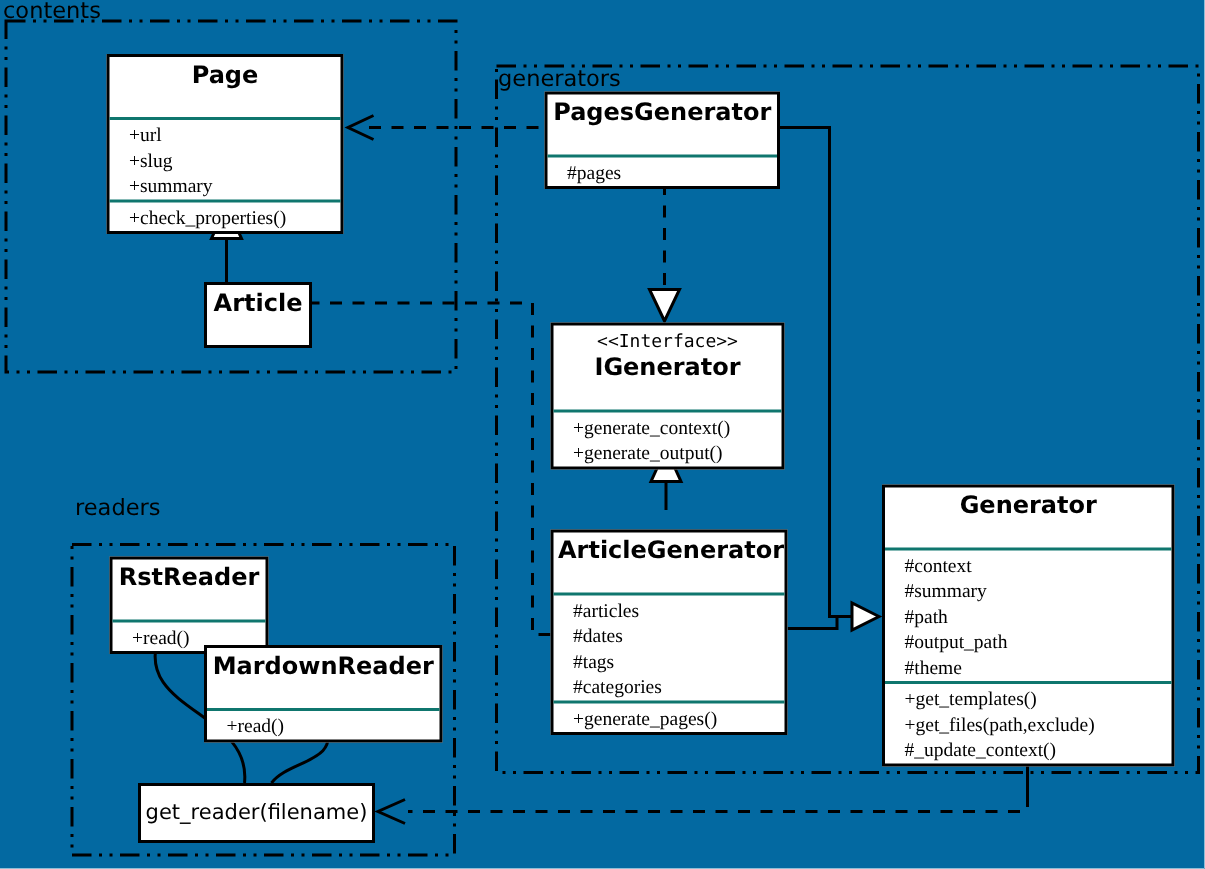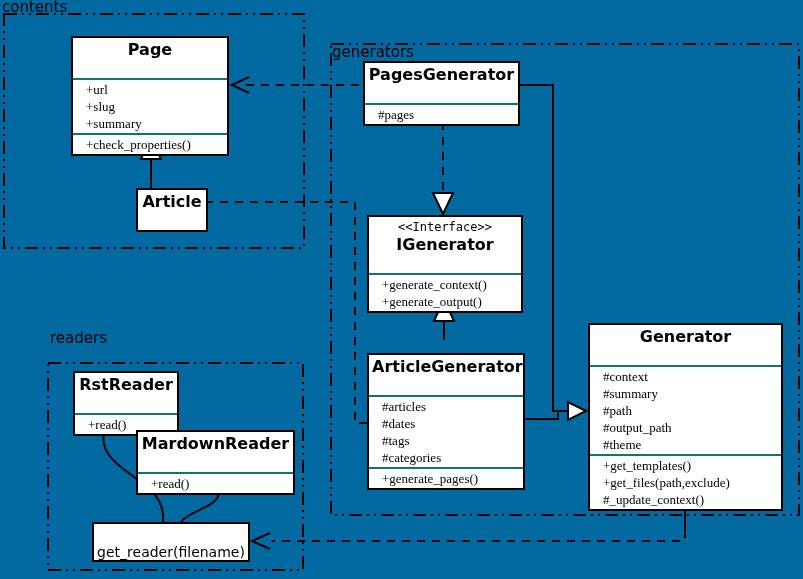--- a/index.html
+++ b/index.html
@@ -158,17 +158,17 @@
     </div>
   </div>
 
   <div class="uml-class" style="left:136px; top:430px; width:159px;">
     <div class="uml-title">MardownReader</div>
     <div class="uml-sec">
       <div>+read()</div>
     </div>
   </div>
 
-  <div class="plainbox" style="left:92px; top:522px; width:158px; height:40px;align-items:flex-end;">
+  <div class="plainbox" style="left:92px; top:522px; width:158px; height:40px;">
     <span>get_reader(filename)</span>
   </div>
 
 </div>
 
 </body></html>

